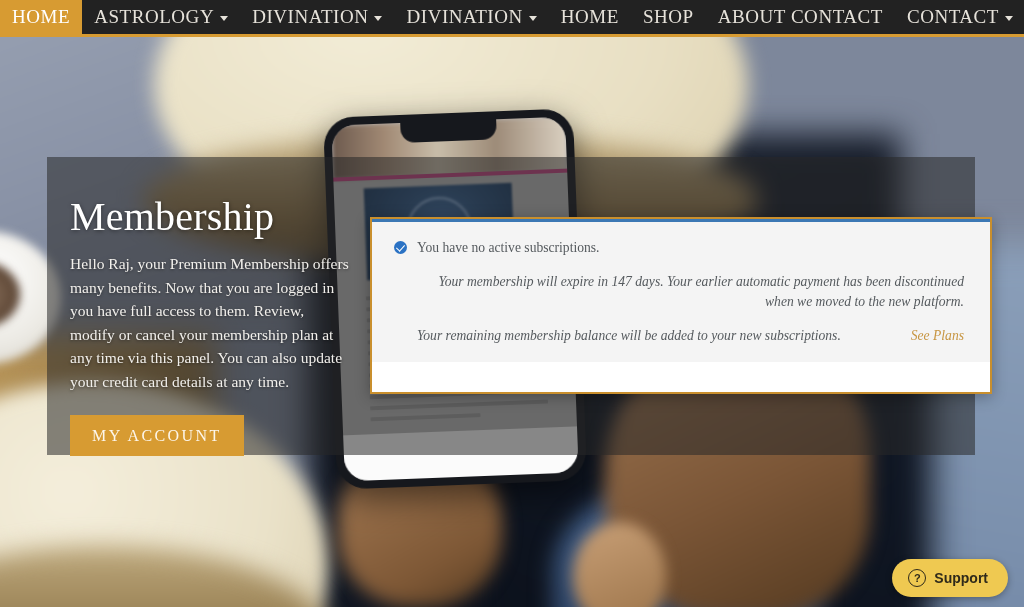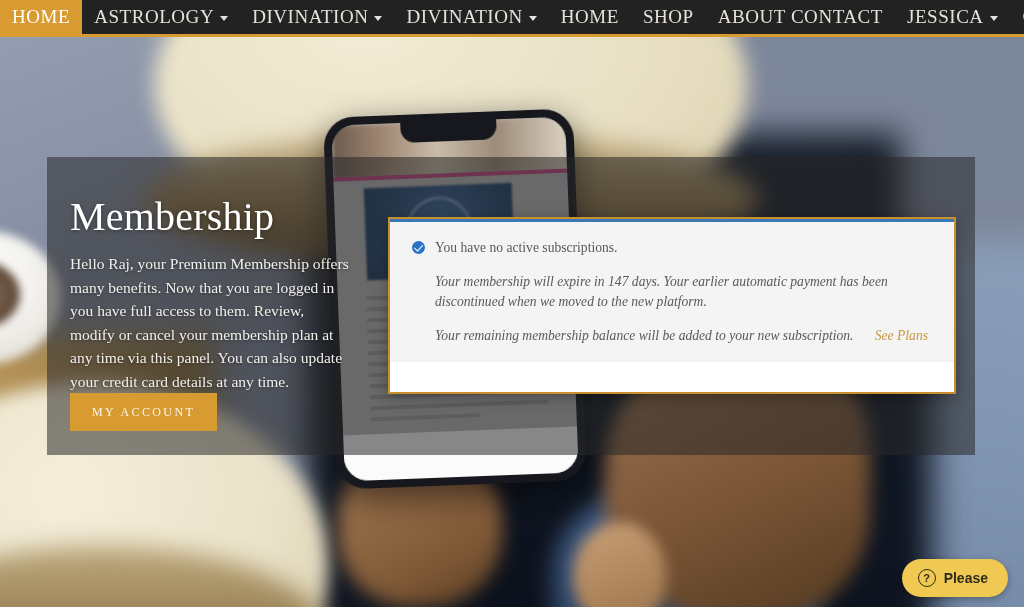--- a/index.html
+++ b/index.html
@@ -246,39 +246,41 @@
     text-shadow: 0 1px 4px rgba(0,0,0,.45);
   }
   .page-body {
     margin-top: 14px;
     color: #f2f0ec;
     font-size: 15.5px;
     line-height: 1.52;
     text-shadow: 0 1px 3px rgba(0,0,0,.45);
   }
   .account-btn {
+    margin-top: 22px;
     display: inline-block;
     background: #d79b32;
     color: #fdf6ea;
-    font-size: 12px;
+    font-size: 16px;
     letter-spacing: 2.4px;
     padding: 12px 22px 11px 22px;
     border: none;
     cursor: pointer;
     font-family: "Liberation Serif", "DejaVu Serif", serif;
   }
 
   
   .notice-card {
     position: absolute;
-    left: 388px; top: 217px; width: 568px; height: 177px;
+    left: 370px; top: 217px; width: 622px; height: 177px;
     background: #ffffff;
     border: 2px solid #c98f2d;
     z-index: 30;
     box-shadow: 0 3px 14px rgba(0,0,0,.3);
+    text-align: right;
   }
   .notice-topline {
     height: 3px; background: #3c78b4; width: 100%;
   }
   .notice-body {
     background: #f4f4f4;
     padding: 16px 22px 18px 22px;
     height: 140px;
   }
   .notice-row {
@@ -435,21 +437,21 @@
       <div class="nav-item">
         <span>SHOP</span>
       </div>
 
       <div class="nav-item">
         <span>ABOUT CONTACT</span>
       </div>
 
 
       <div class="nav-item">
-        <span>JESSICA</span>
+        <span>CONTACT</span>
         <span class="nav-caret"></span>
       </div>
 
       <div class="nav-search">
         <svg width="15" height="15" viewBox="0 0 15 15">
           <circle cx="6.2" cy="6.2" r="4.4" fill="none" stroke="#d79b32" stroke-width="1.9"></circle>
           <line x1="9.6" y1="9.6" x2="14" y2="14" stroke="#d79b32" stroke-width="2.1" stroke-linecap="round"></line>
         </svg>
       </div>
 
@@ -471,25 +473,25 @@
 
       <div class="notice-row">
         <span class="check-icon"></span>
         <span class="notice-text">You have no active subscriptions.</span>
       </div>
 
       <p class="notice-p">Your membership will expire in 147 days. Your earlier automatic payment has been discontinued when we moved to the new platform.</p>
 
 
       <div class="notice-p notice-last">
-        <span>Your remaining membership balance will be added to your new subscription.</span>
+        <span>Your remaining membership balance will be added to your new subscriptions.</span>
         <a class="see-plans" href="#">See Plans</a>
       </div>
 
     </div>
   </div>
 
   <div class="support-btn">
     <span class="q-icon">?</span>
-    <span class="support-label">Please</span>
+    <span class="support-label">Support</span>
   </div>
 
 </div>
 
 </body></html>

